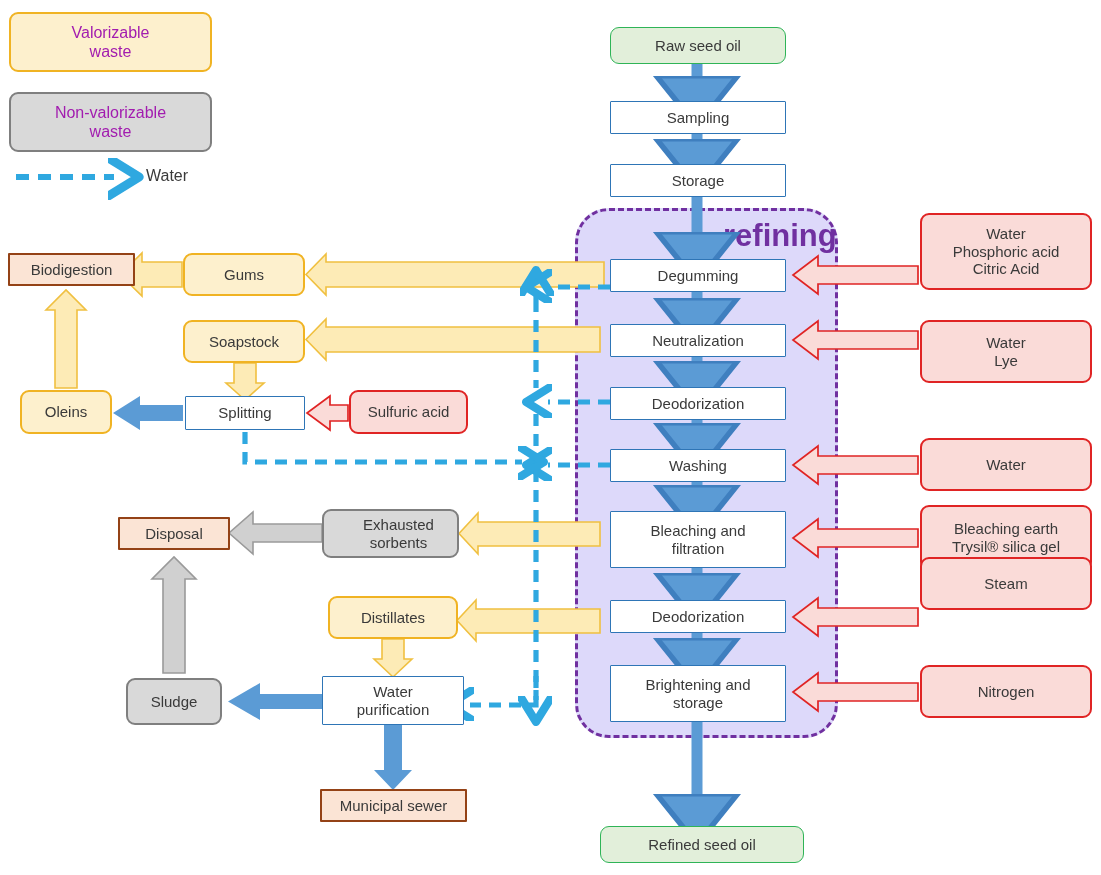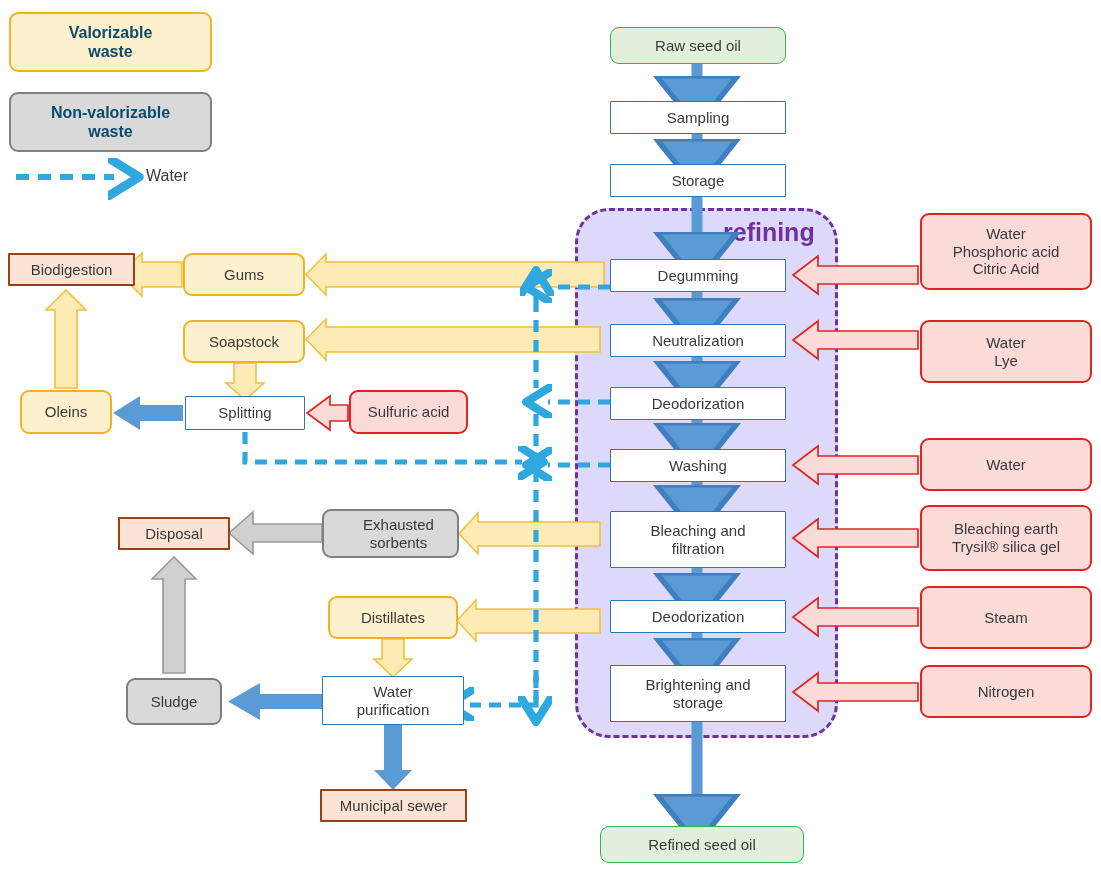--- a/index.html
+++ b/index.html
@@ -12,24 +12,24 @@
   
   .n-green   {background:#e2efda;border:1.6px solid #2fb457;border-radius:9px;}
   .n-process {background:#ffffff;border:1.8px solid #2e75b6;border-radius:1px;}
   .n-yellow  {background:#fdf0cd;border:2px solid #f0b323;border-radius:9px;}
   .n-grey    {background:#d9d9d9;border:2px solid #7f7f7f;border-radius:9px;}
   .n-red     {background:#fadbd8;border:2px solid #e02424;border-radius:9px;}
   .n-brown   {background:#fbe4d5;border:2.2px solid #944216;border-radius:1px;}
   
   #refining-zone{position:absolute;background:#ddd9fa;border:3px dashed #7030a0;
       border-radius:34px;box-sizing:border-box;}
-  #refining-label{position:absolute;color:#7030a0;font-size:25px;font-weight:bold;}
+  #refining-label{position:absolute;color:#7030a0;font-size:31px;font-weight:bold;}
   
   .legend-box{position:absolute;box-sizing:border-box;display:flex;align-items:center;
-      justify-content:center;text-align:center;font-size:16px;color:#0c4a6e;line-height:1.2;font-weight:bold;}
+      justify-content:center;text-align:center;font-size:16px;color:#a21caf;line-height:1.2;}
   #legend-water-label{position:absolute;font-size:16px;color:#3a3a3a;}
   
   .arrow{position:absolute;overflow:visible;pointer-events:none;}
   .dash{position:absolute;overflow:visible;pointer-events:none;}
 </style>
 </head>
 <body>
 
 <div id="canvas">
 
@@ -227,21 +227,21 @@
 
   <div class="node n-red" style="left:920px;top:438px;width:172px;height:53px;">
     <span>Water</span>
   </div>
 
   <div class="node n-red" style="left:920px;top:505px;width:172px;height:66px;flex-direction:column;">
     <span>Bleaching earth</span>
     <span>Trysil® silica gel</span>
   </div>
 
-  <div class="node n-red" style="left:920px;top:586px;width:172px;height:63px;">
+  <div class="node n-red" style="left:920px;top:557px;width:172px;height:53px;">
     <span>Steam</span>
   </div>
 
   <div class="node n-red" style="left:920px;top:665px;width:172px;height:53px;">
     <span>Nitrogen</span>
   </div>
 
   <div class="node n-red" style="left:349px;top:390px;width:119px;height:44px;">
     <span>Sulfuric acid</span>
   </div>

